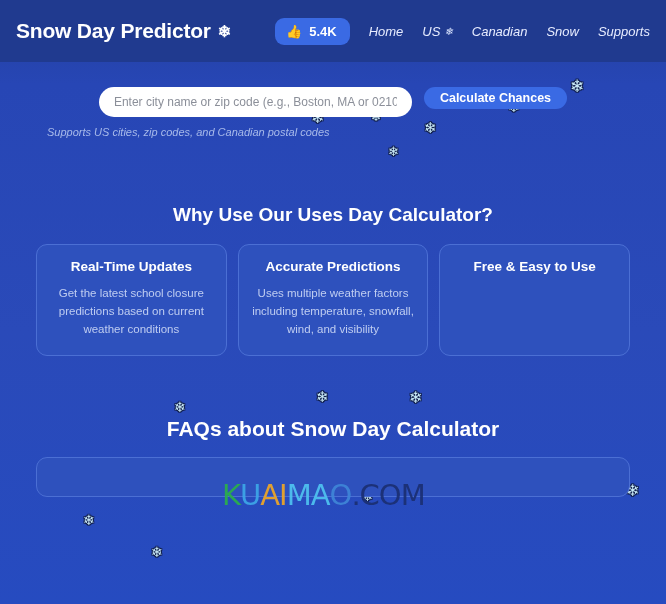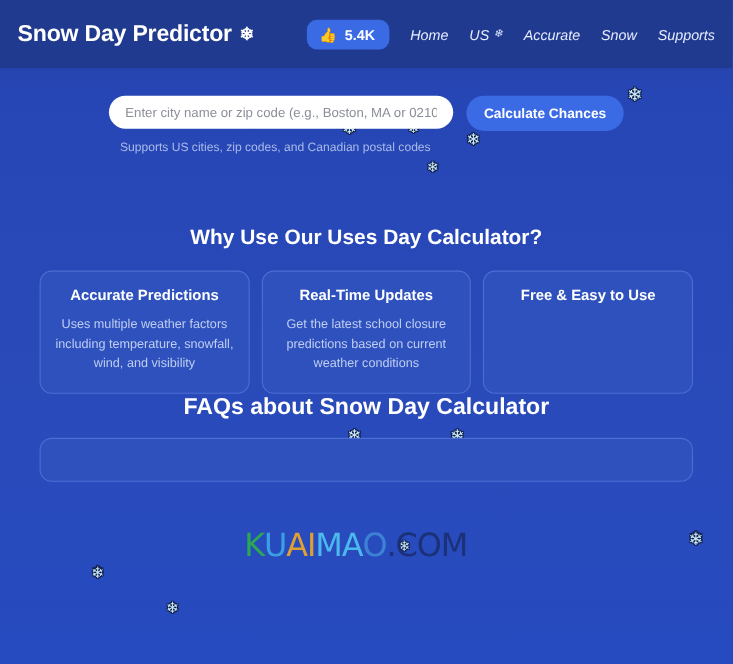--- a/index.html
+++ b/index.html
@@ -135,40 +135,41 @@
     background: #ffffff;
     padding: 0 15px;
     font-family: "Liberation Sans", sans-serif;
     font-size: 12px;
     color: #30323a;
     outline: none;
   }
   .search-input::placeholder { color: #8b8f99; }
 
   .calc-btn {
-    height: 32px;
+    height: 22px;
     border: none;
     border-radius: 16px;
     background: #3a6ae4;
     color: #ffffff;
     font-family: "Liberation Sans", sans-serif;
     font-size: 12.5px;
     font-weight: 600;
     padding: 0 16px;
     cursor: pointer;
     white-space: nowrap;
   }
 
   .search-help {
     position: relative;
     z-index: 4;
     margin-top: 9px;
-    padding-left: 109px;
+    padding-left: 47px;
     font-size: 11px;
     color: #a8baea;
+    font-style: italic;
   }
 
   
   .why-title {
     position: relative;
     z-index: 4;
     text-align: center;
     margin-top: 66px;
     font-size: 19px;
     font-weight: 700;
@@ -202,20 +203,21 @@
     font-size: 11.5px;
     line-height: 1.55;
     color: #bfcdf1;
   }
 
   
   .faq-title {
     position: relative;
     z-index: 4;
     text-align: center;
+    margin-top: 61px;
     font-size: 21px;
     font-weight: 700;
     color: #ffffff;
   }
   .faq-card {
     position: relative;
     z-index: 4;
     margin: 16px 36px 0;
     height: 40px;
     background: #2e51bd;
@@ -269,21 +271,21 @@
       </div>
       <nav class="nav">
         <a>
             <span>Home</span>
           </a>
         <a>
             <span>US</span>
             <span class="mini-flake">❄</span>
           </a>
         <a>
-            <span>Accurate</span>
+            <span>Canadian</span>
           </a>
         <a>
             <span>Snow</span>
           </a>
         <a>
             <span>Supports</span>
           </a>
       </nav>
     </div>
   </div>
@@ -292,26 +294,26 @@
   <div class="search-wrap">
     <input class="search-input" type="text" placeholder="Enter city name or zip code (e.g., Boston, MA or 02108)" style="">
     <button class="calc-btn">Calculate Chances</button>
   </div>
   <div class="search-help">Supports US cities, zip codes, and Canadian postal codes</div>
 
   <div class="why-title">Why Use Our Uses Day Calculator?</div>
 
   <div class="cards">
     <div class="card">
+      <h3>Real-Time Updates</h3>
+      <p>Get the latest school closure predictions based on current weather conditions</p>
+    </div>
+    <div class="card">
       <h3>Accurate Predictions</h3>
       <p>Uses multiple weather factors including temperature, snowfall, wind, and visibility</p>
-    </div>
-    <div class="card">
-      <h3>Real-Time Updates</h3>
-      <p>Get the latest school closure predictions based on current weather conditions</p>
     </div>
     <div class="card">
       <h3>Free &amp; Easy to Use</h3>
     </div>
   </div>
 
   <div class="faq-title">FAQs about Snow Day Calculator</div>
   <div class="faq-card"></div>
 
   <div class="watermark"><span style="color: rgb(43, 176, 74);">K</span><span style="color: rgb(61, 167, 232);">U</span><span style="color: rgb(240, 167, 38);">A</span><span style="color: rgb(240, 167, 38);">I</span><span style="color: rgb(79, 195, 240);">M</span><span style="color: rgb(79, 195, 240);">A</span><span style="color: rgb(63, 134, 216);">O</span><span style="color: rgb(27, 47, 115);">.</span><span style="color: rgb(27, 47, 115);">C</span><span style="color: rgb(27, 47, 115);">O</span><span style="color: rgb(27, 47, 115);">M</span></div>

